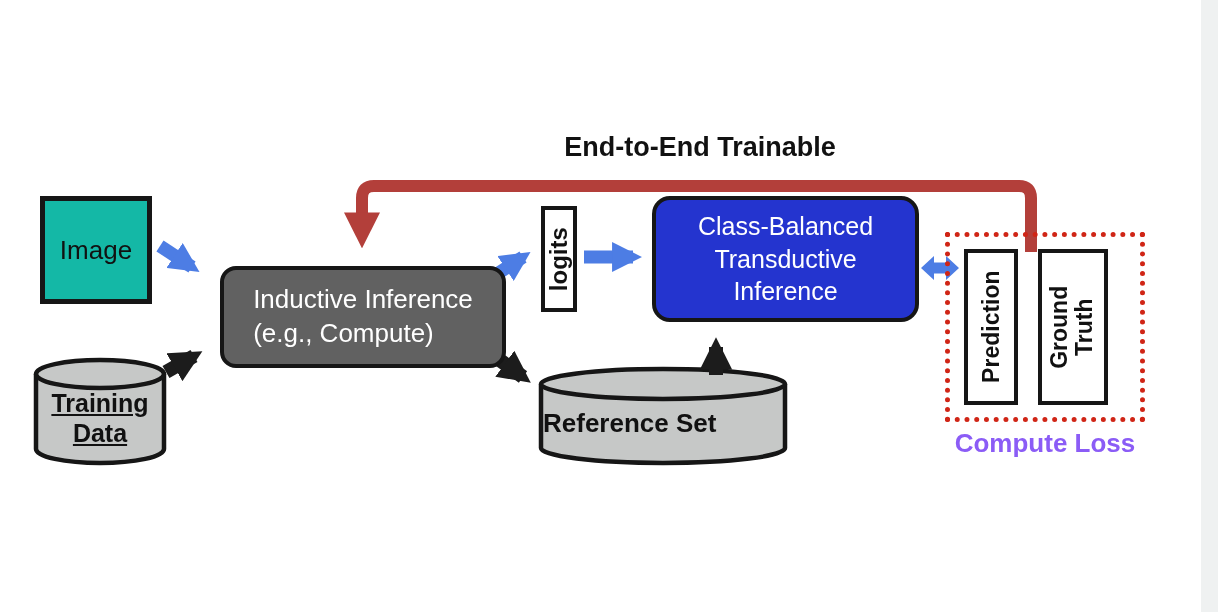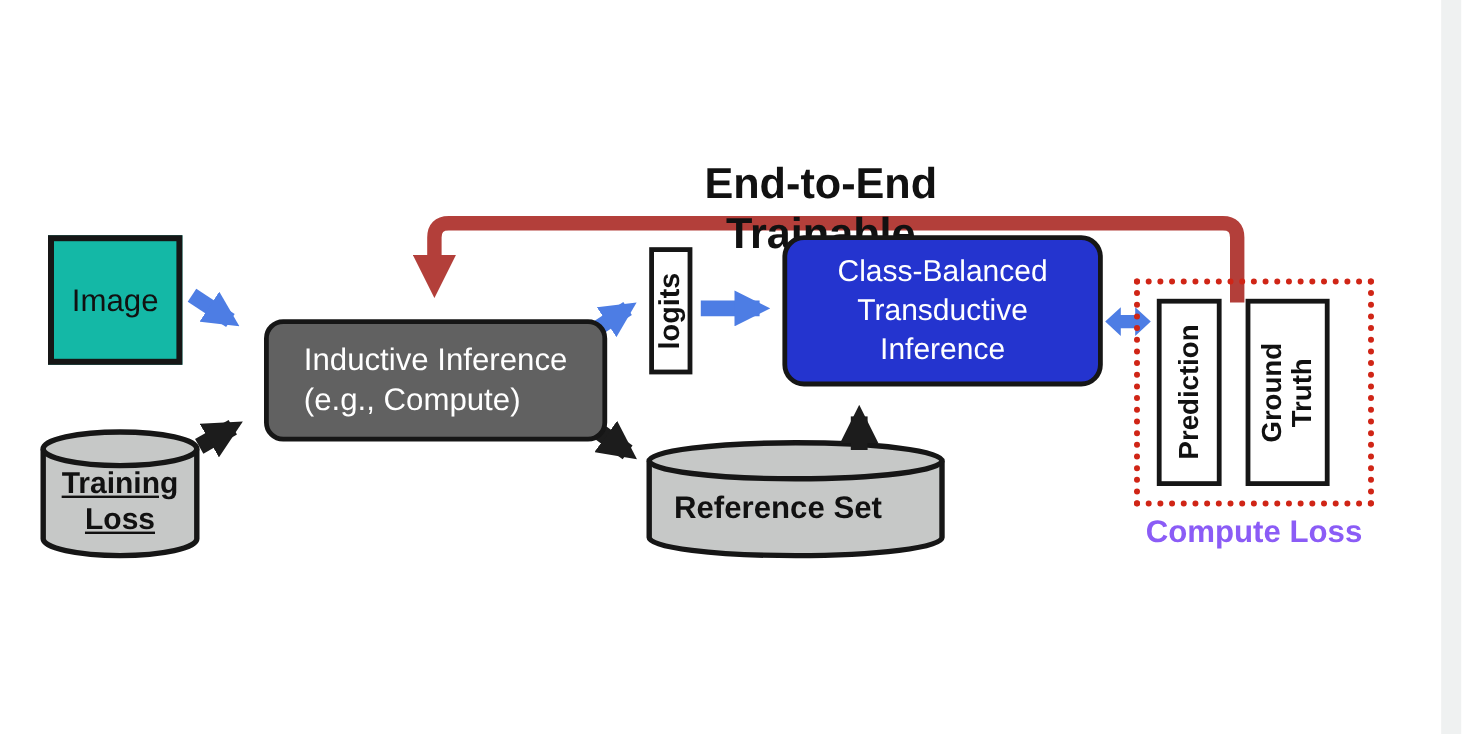--- a/index.html
+++ b/index.html
@@ -24,25 +24,25 @@
   .box-inductive{left:206px;top:266px;width:286px;height:102px;background:var(--gray-box,#616161);border:4px solid #161616;border-radius:16px;color:#ffffff;font-size:26px;text-align:left;line-height:1.3;margin-left:14px;}
   .box-logits{left:541px;top:206px;width:36px;height:106px;background:#ffffff;border:4px solid #161616;font-weight:bold;font-size:24px;color:#111;}
   .box-transductive{left:652px;top:196px;width:267px;height:126px;background:var(--blue-box,#2434cf);border:4px solid #161616;border-radius:18px;color:#ffffff;font-size:25px;text-align:center;line-height:1.3;}
   .dotted-box{left:945px;top:232px;width:200px;height:190px;border:5px dotted var(--dotted-border,#d02516);background:transparent;}
   .box-prediction{left:964px;top:249px;width:54px;height:156px;background:#ffffff;border:4px solid #161616;font-weight:bold;font-size:23px;color:#111;}
   .box-ground{left:1038px;top:249px;width:70px;height:156px;background:#ffffff;border:4px solid #161616;font-weight:bold;font-size:23px;color:#111;}
 
   .vtext{transform:rotate(-90deg);white-space:nowrap;flex:none;text-align:center;line-height:1.1;}
   .vtext span{display:block;white-space:nowrap;}
 
-  .label-e2e{left:524px;top:132px;width:320px;text-align:center;font-weight:bold;font-size:36px;color:#111;}
+  .label-e2e{left:540px;top:132px;width:320px;text-align:center;font-weight:bold;font-size:27px;color:#111;}
   .label-compute{left:945px;top:428px;width:200px;text-align:center;font-weight:bold;font-size:26px;color:#8b5cf6;}
   .label-training{left:38px;top:388px;width:124px;text-align:center;font-weight:bold;font-size:25px;line-height:1.2;color:#111;text-decoration:underline;}
   .label-training span{display:block;}
-  .label-reference{left:543px;top:408px;width:192px;text-align:right;font-weight:bold;font-size:26px;color:#111;}
+  .label-reference{left:543px;top:408px;width:192px;text-align:left;font-weight:bold;font-size:26px;color:#111;}
   .txtline{display:block;}
 
   .right-strip{left:1201px;top:0;width:17px;height:612px;background:#eff1f1;}
 </style>
 </head>
 <body>
 
 <div class="canvas">
 
   <svg class="layer" width="1218" height="612" viewBox="0 0 1218 612">
@@ -120,20 +120,20 @@
     <div class="vtext">
       <span>Ground</span>
       <span>Truth</span>
     </div>
   </div>
 
   <div class="abs label-compute">Compute Loss</div>
 
   <div class="abs label-training">
     <span>Training</span>
-    <span>Loss</span>
+    <span>Data</span>
   </div>
 
   <div class="abs label-reference">Reference Set</div>
 
   <div class="abs right-strip"></div>
 
 </div>
 
 </body></html>

